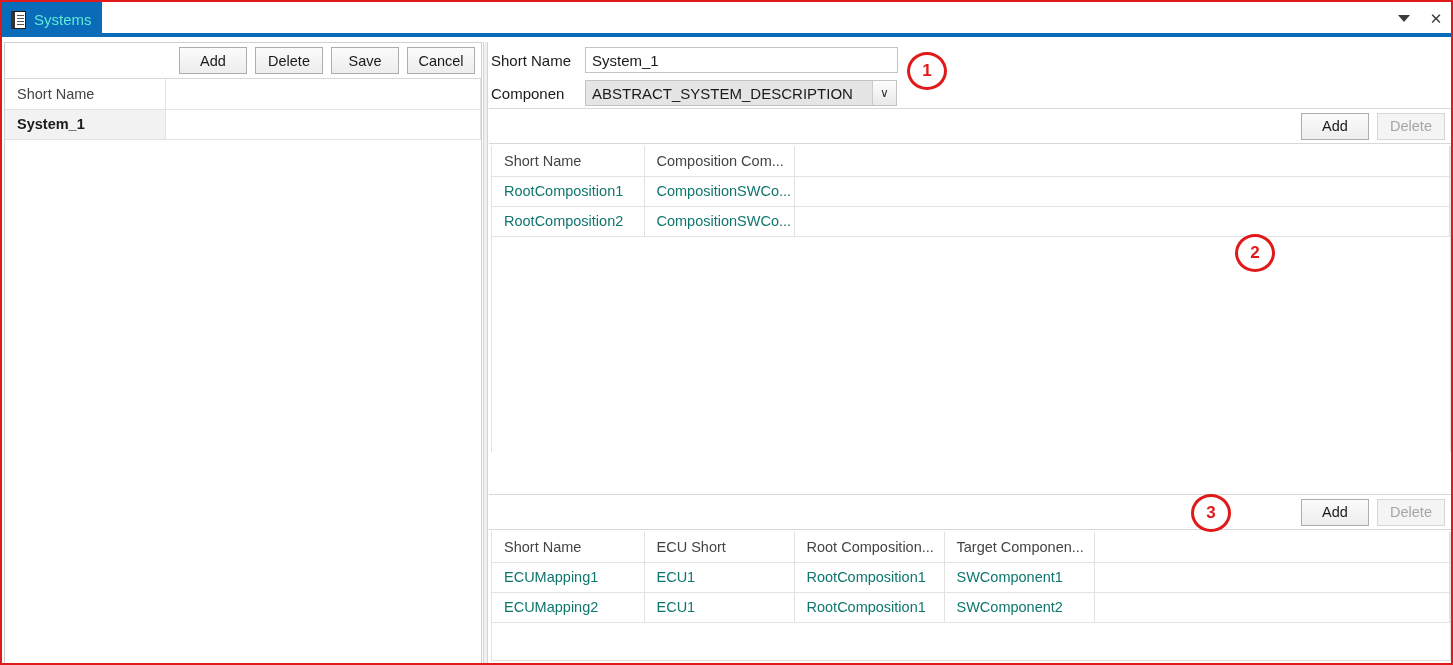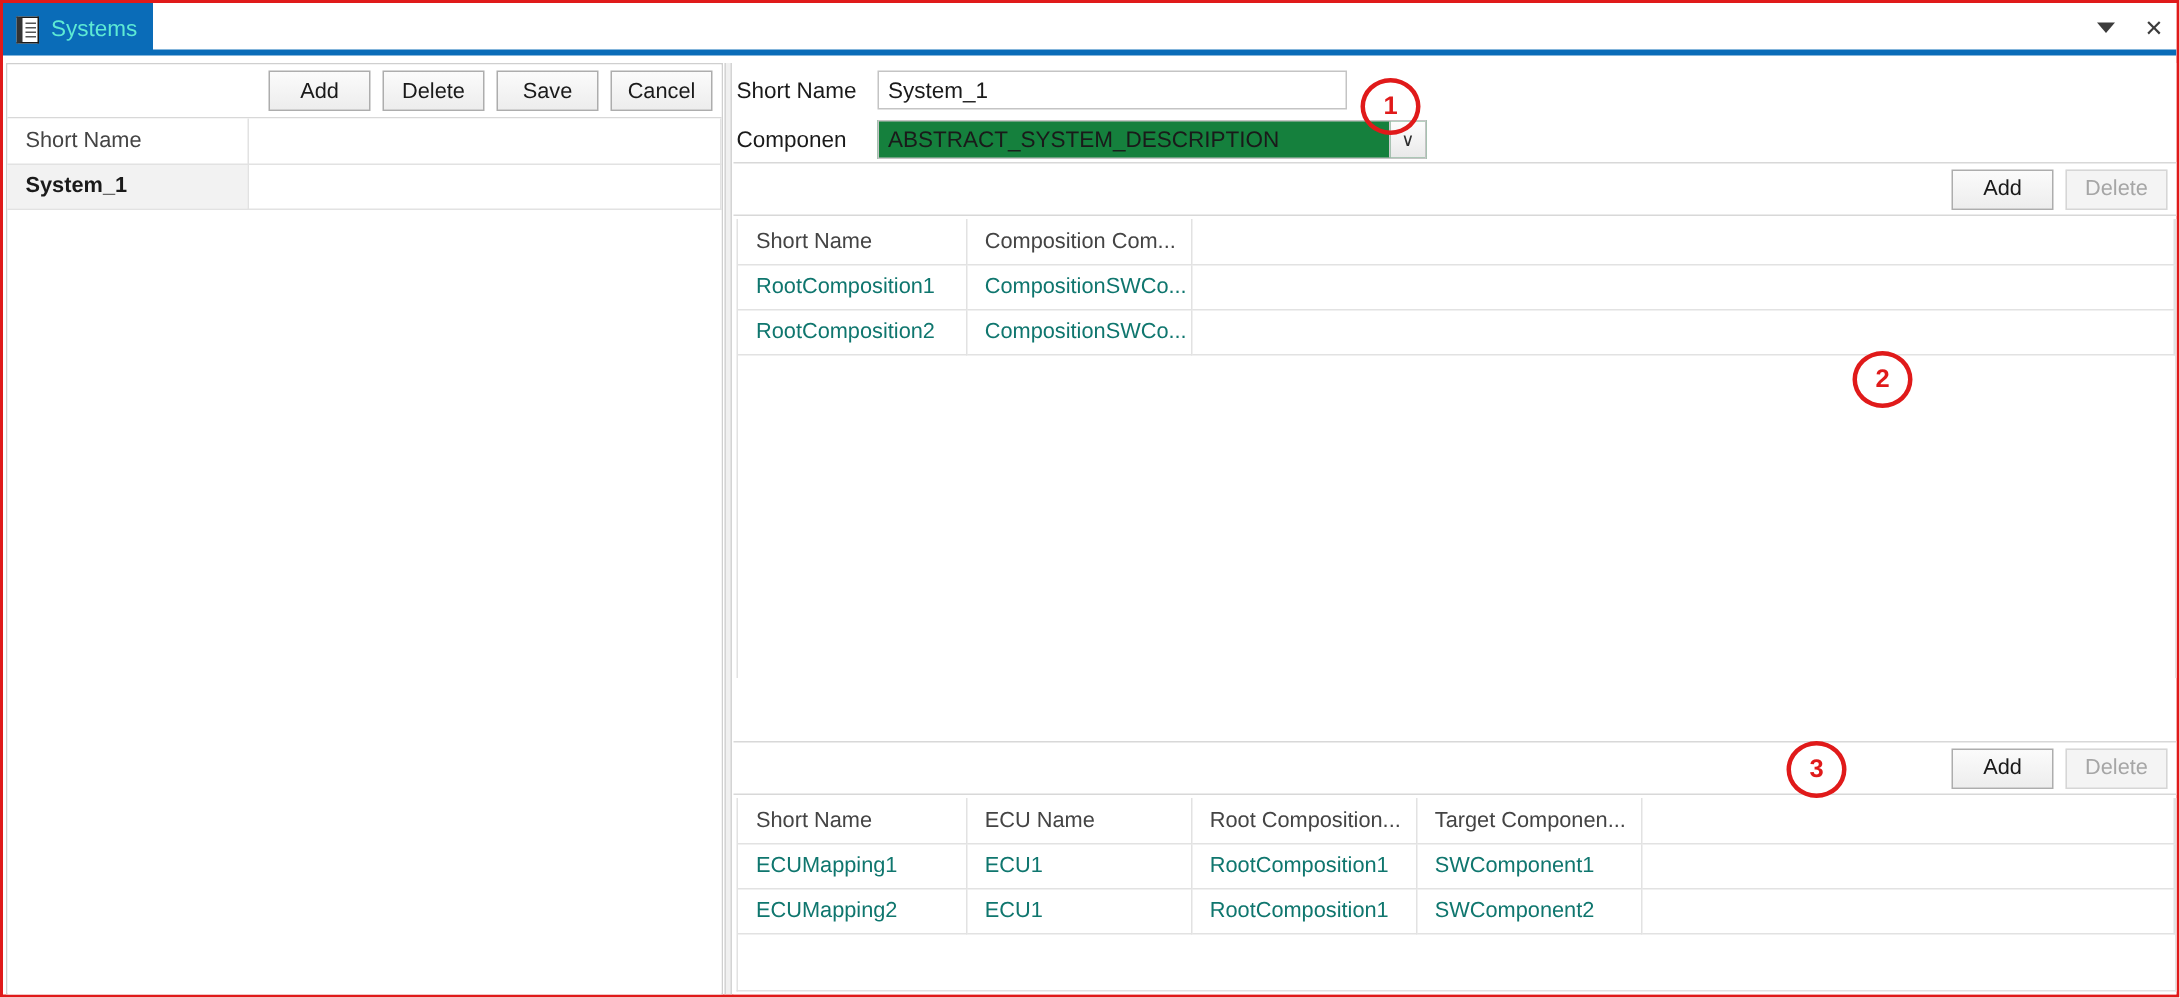--- a/index.html
+++ b/index.html
@@ -164,23 +164,23 @@
     width: 313px; height: 26px;
     border: 1px solid #c4c4c4;
     background: #ffffff;
     font-size: 15px;
     color: #1a1a1a;
     padding: 0 6px;
     font-family: "Liberation Sans", sans-serif;
     line-height: 24px;
   }
   .select-box {
-    width: 366px; height: 26px;
+    width: 312px; height: 26px;
     border: 1px solid #c4c4c4;
-    background: #15803d;
+    background: #e5e5e5;
     display: flex; align-items: center;
     position: relative;
     cursor: default;
   }
   .select-val {
     font-size: 15px; color: #1a1a1a;
     padding-left: 6px;
     flex: 1;
     white-space: nowrap; overflow: hidden;
   }
@@ -357,21 +357,21 @@
         <colgroup>
           <col style="width:152px">
             <col style="width:150px">
           <col style="width:150px">
             <col style="width:150px">
             <col>
         </colgroup>
         <thead>
           <tr>
             <th>Short Name</th>
-            <th>ECU Name</th>
+            <th>ECU Short</th>
             <th>Root Composition...</th>
             <th>Target Componen...</th>
             <th></th>
           </tr>
         </thead>
         <tbody>
           <tr>
             <td>ECUMapping1</td>
             <td>ECU1</td>
             <td>RootComposition1</td>

